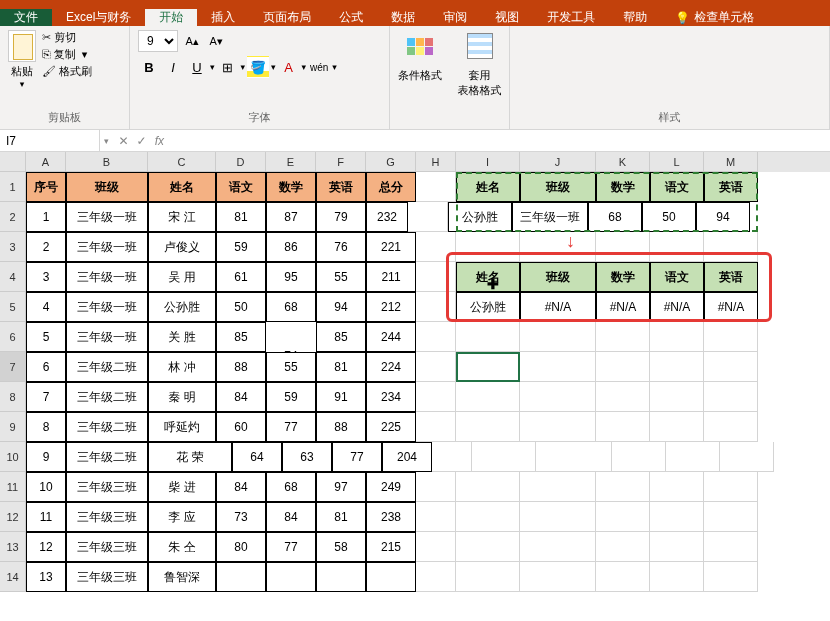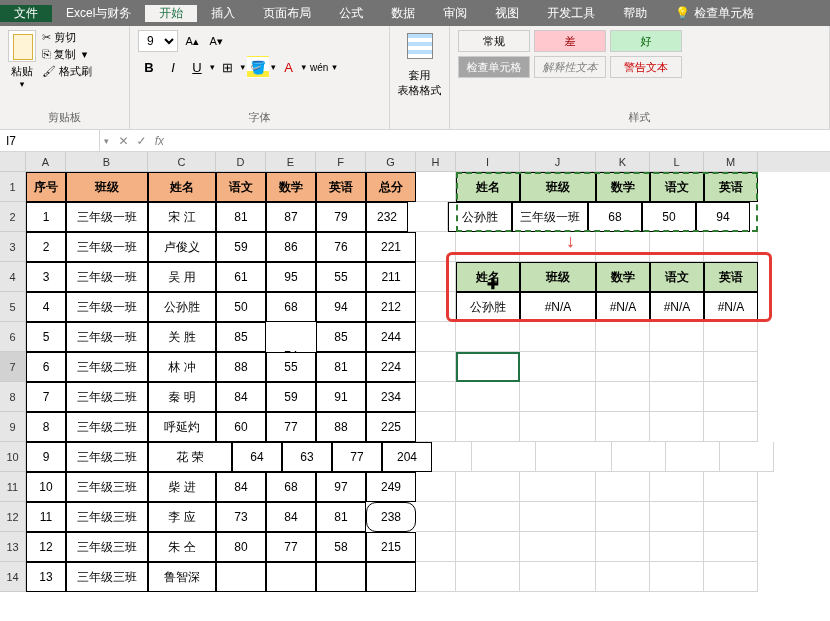--- a/index.html
+++ b/index.html
@@ -1,19 +1,19 @@
 <!DOCTYPE html>
 <html><head>
 <meta charset="utf-8">
 <style>
   * { box-sizing: border-box; margin: 0; padding: 0; }
   body { font-family: "Microsoft YaHei", sans-serif; font-size: 12px; background: #fff; width: 830px; height: 621px; overflow: hidden; }
   
   
-  .tabs { display: flex; background: #737373; color: #fff; height: 26px; align-items: center; }
+  .tabs { display: flex; background: #c2410c; color: #fff; height: 26px; align-items: flex-end; }
   .tab { padding: 0 14px; display: flex; align-items: center; cursor: pointer; font-size: 12px; }
   .tab.active { background: #f3f2f1; color: #217346; }
   .tab.special { background: #185c37; }
   .tab .bulb { margin-right: 4px; }
   
   
   .ribbon { background: #f3f2f1; border-bottom: 1px solid #d6d6d6; height: 104px; display: flex; }
   .group { border-right: 1px solid #d6d6d6; padding: 4px 8px; display: flex; flex-direction: column; position: relative; }
   .group-label { font-size: 11px; color: #666; text-align: center; margin-top: auto; padding-top: 2px; }
   .group-body { display: flex; gap: 6px; flex: 1; }
@@ -151,44 +151,47 @@
         <span style="font-size:9px;align-self:center">▾</span>
         <button class="fmt-btn" style="color:#c00">A</button>
         <span style="font-size:9px;align-self:center">▾</span>
         <button class="fmt-btn" style="font-size:10px">wén</button>
         <span style="font-size:9px;align-self:center">▾</span>
       </div>
     </div>
     <div class="group-label">字体</div>
   </div>
 
+  <div class="group" style="width:60px;border-right:none">
+    <div class="group-body" style="flex-direction:column;align-items:center">
+      <div class="cond-icon">
+        <div class="cond-grid">
+          <div class="cond-cell" style="background:#4fc3f7"></div>
+            <div class="cond-cell" style="background:#ffb74d"></div>
+            <div class="cond-cell" style="background:#e57373"></div>
+          <div class="cond-cell" style="background:#81c784"></div>
+            <div class="cond-cell" style="background:#fff176"></div>
+            <div class="cond-cell" style="background:#ba68c8"></div>
+        </div>
+      </div>
+      <div style="font-size:11px;text-align:center">条件格式</div>
+    </div>
+  </div>
 
   <div class="group" style="width:60px">
     <div class="group-body" style="flex-direction:column;align-items:center">
       <div class="cond-icon">
         <div style="width:26px;height:26px;border:1px solid #888;background:repeating-linear-gradient(#bbdefb 0 4px,#fff 4px 8px)"></div>
       </div>
       <div style="font-size:11px;text-align:center;white-space:pre">套用
 表格格式</div>
     </div>
   </div>
 
   <div class="group" style="flex:1">
-    <div class="group-body" style="flex-direction:column;gap:4px">
-      <div class="styles-grid">
-        <div class="style-box">常规</div>
-        <div class="style-box" style="background:#ffc7ce;color:#9c0006">差</div>
-        <div class="style-box" style="background:#c6efce;color:#006100">好</div>
-      </div>
-      <div class="styles-grid">
-        <div class="style-box" style="background:#a5a5a5;color:#fff">检查单元格</div>
-        <div class="style-box" style="color:#7f7f7f;font-style:italic">解释性文本</div>
-        <div class="style-box" style="color:#c00">警告文本</div>
-      </div>
-    </div>
     <div class="group-label">样式</div>
   </div>
 </div>
 
 <div class="formula-bar">
   <div class="name-box">I7</div>
   <div style="font-size:9px;padding:0 4px;color:#888">▾</div>
   <div class="fx-btns">
     <span>✕</span>
     <span>✓</span>
@@ -397,21 +400,21 @@
           <div class="cell" style="width: 54px;"></div>
           <div class="cell" style="width: 54px;"></div>
         </div>
         <div class="cell-row">
           <div class="cell t-cell" style="width: 40px;">11</div>
           <div class="cell t-cell" style="width: 82px;">三年级三班</div>
           <div class="cell t-cell" style="width: 68px;">李  应</div>
           <div class="cell t-cell" style="width: 50px;">73</div>
           <div class="cell t-cell" style="width: 50px;">84</div>
           <div class="cell t-cell" style="width: 50px;">81</div>
-          <div class="cell t-cell" style="width: 50px; border-radius: 10px;">238</div>
+          <div class="cell t-cell" style="width: 50px;">238</div>
           <div class="cell" style="width: 40px;"></div>
           <div class="cell" style="width: 64px;"></div>
           <div class="cell" style="width: 76px;"></div>
           <div class="cell" style="width: 54px;"></div>
           <div class="cell" style="width: 54px;"></div>
           <div class="cell" style="width: 54px;"></div>
         </div>
         <div class="cell-row">
           <div class="cell t-cell" style="width: 40px;">12</div>
           <div class="cell t-cell" style="width: 82px;">三年级三班</div>

